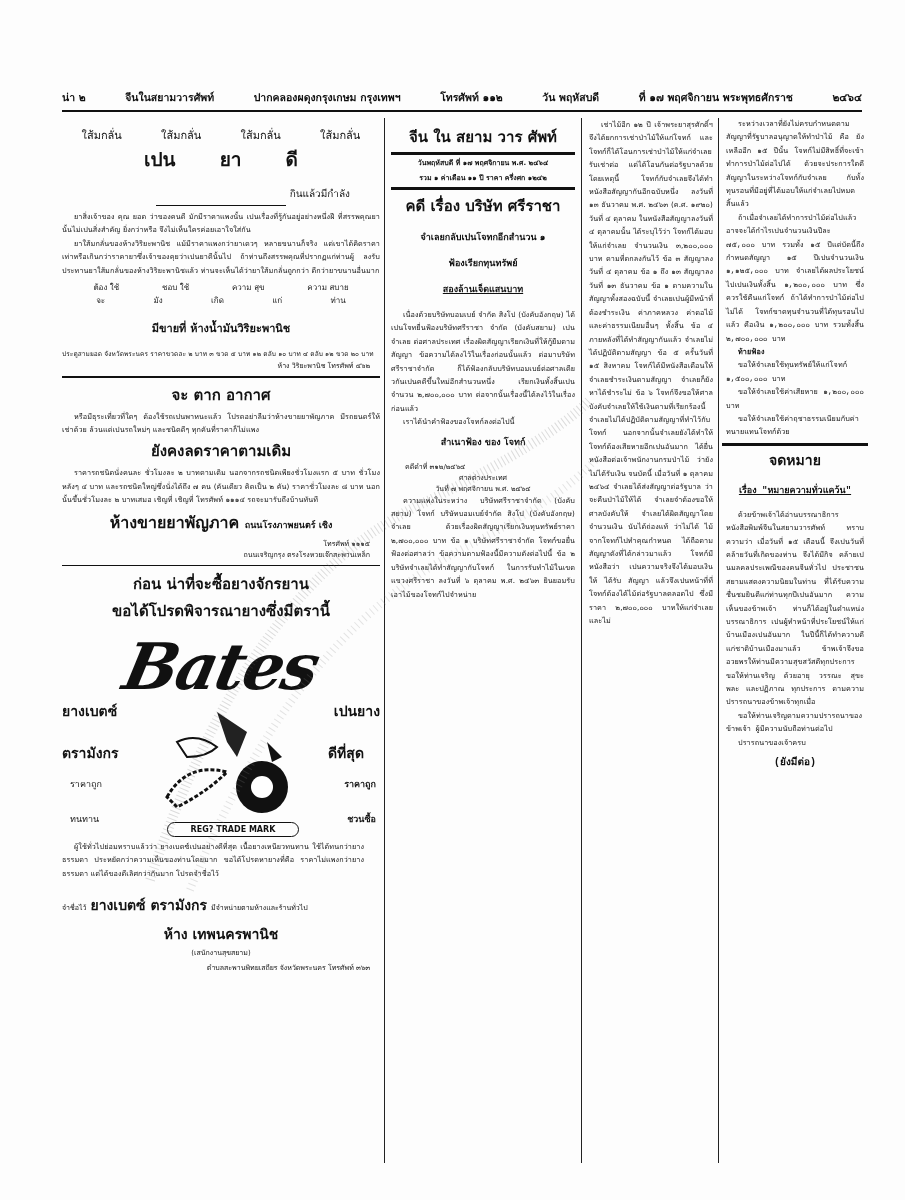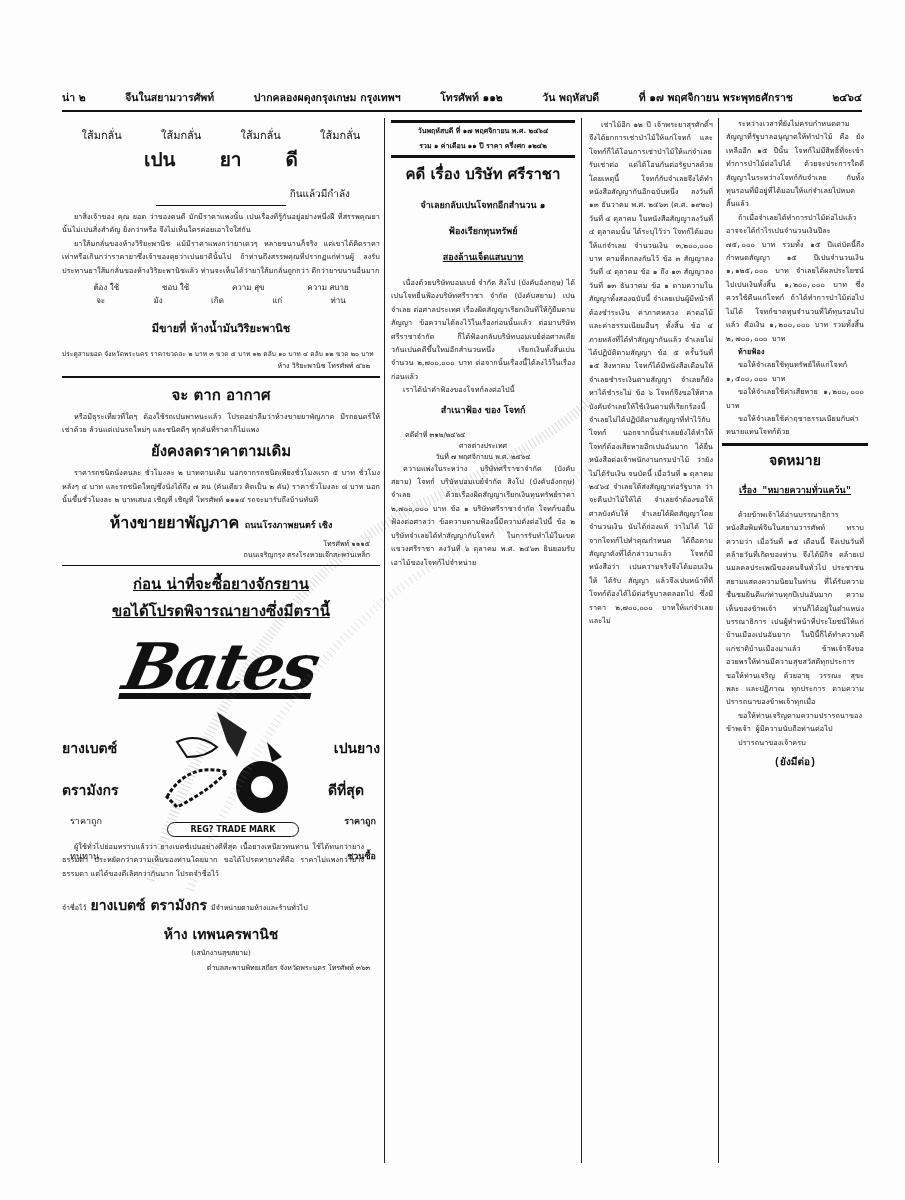--- a/index.html
+++ b/index.html
@@ -20,23 +20,23 @@
   .big{font-size:19px;font-weight:bold;display:flex;justify-content:space-around;padding:0 60px;}
   .mid-row{display:flex;justify-content:flex-end;font-size:10px;padding:0 30px;margin-top:12px;}
   .short-rule{width:130px;height:1px;background:#111;margin:4px auto;}
   .full-rule{height:1.5px;background:#111;margin:5px 0;}
   .thick-rule{height:3px;background:#111;margin:3px 0;}
   .h2{font-size:15px;font-weight:bold;text-align:center;margin:3px 0;}
   .h3{font-size:11px;font-weight:bold;text-align:center;margin:12px 0;}
   .small-c{font-size:7px;text-align:center;}
   .right{text-align:right;font-size:7px;padding-right:10px;}
   .four{display:flex;justify-content:space-around;font-size:8px;padding:0 10px;}
-  .ad{position:relative;margin-top:6px;height:520px;text-decoration:underline;}
+  .ad{position:relative;margin-top:6px;height:520px;}
   .bates{font-family:"DejaVu Serif",serif;font-style:italic;font-weight:bold;font-size:64px;text-align:center;letter-spacing:-2px;transform:skewX(-12deg);margin-top:6px;}
-  .ad-left,.ad-right{position:absolute;font-weight:bold;margin-top:37px;}
+  .ad-left,.ad-right{position:absolute;font-weight:bold;}
   .dragon{position:absolute;left:95px;top:130px;width:140px;height:120px;}
   .trademark{position:absolute;left:105px;top:250px;width:130px;height:13px;border:1.5px solid #111;border-radius:8px;font-size:8px;font-weight:bold;text-align:center;line-height:13px;}
   .underline{text-decoration:underline;}
   .col4 .h2{font-size:14px;}
   .noise{position:absolute;left:130px;top:380px;width:470px;height:520px;pointer-events:none;opacity:0.22;}
 </style>
 </head>
 <body>
 
 <div class="page">
@@ -142,20 +142,21 @@
         <span style="font-size:14px;font-weight:bold">ยางเบตซ์ ตรามังกร</span>
         <span style="font-size:7px">มีจำหน่ายตามห้างและร้านทั่วไป</span>
       </div>
       <div class="h2" style="position:absolute;top:348px;left:0;right:0;font-size:14px">ห้าง เทพนครพานิช</div>
       <div class="small-c" style="position:absolute;top:375px;left:0;right:0">(เสนักงานสุขสยาม)</div>
       <div class="right" style="position:absolute;top:390px;left:0;right:0">ตำบลสะพานพิทยเสถียร จังหวัดพระนคร โทรศัพท์ ๓๖๓</div>
     </div>
   </div>
 
   <div class="col col2">
+    <div class="h2" style="font-size:15px;padding:4px 4px 0">จีน ใน สยาม วาร ศัพท์</div>
     <div class="thick-rule" style="margin:2px 6px"></div>
     <div class="small-c" style="font-weight:bold">วันพฤหัสบดี ที่ ๑๗ พฤศจิกายน พ.ศ. ๒๔๖๔</div>
     <div class="small-c" style="font-weight:bold;margin-top:4px">รวม ๑ ค่าเดือน ๑๑ ปี ราคา ครึ่งศก ๑๒๔๒</div>
     <div class="thick-rule" style="margin:4px 6px"></div>
     <div class="h2" style="font-size:15px">คดี เรื่อง บริษัท ศรีราชา</div>
     <div class="h3" style="font-size:9px">จำเลยกลับเปนโจทกอีกสำนวน ๑</div>
     <div class="h3" style="font-size:9px">ฟ้องเรียกทุนทรัพย์</div>
     <div class="h3 underline" style="font-size:9px">สองล้านเจ็ดแสนบาท</div>
     <div class="body-text" style="padding:0 6px">
       <p>เนื่องด้วยบริษัทบอมเบย์ จำกัด สิงโป (บังคับอังกฤษ) ได้เปนโจทยื่นฟ้องบริษัทศรีราชา จำกัด (บังคับสยาม) เปนจำเลย ต่อศาลประเทศ เรื่องผิดสัญญาเรียกเงินที่ให้กู้ยืมตามสัญญา ข้อความได้ลงไว้ในเรื่องก่อนนั้นแล้ว ต่อมาบริษัทศรีราชาจำกัด ก็ได้ฟ้องกลับบริษัทบอมเบย์ต่อศาลเดียวกันเปนคดีขึ้นใหม่อีกสำนวนหนึ่ง เรียกเงินทั้งสิ้นเปนจำนวน ๒,๗๐๐,๐๐๐ บาท ต่อจากนั้นเรื่องนี้ได้ลงไว้ในเรื่องก่อนแล้ว</p>

